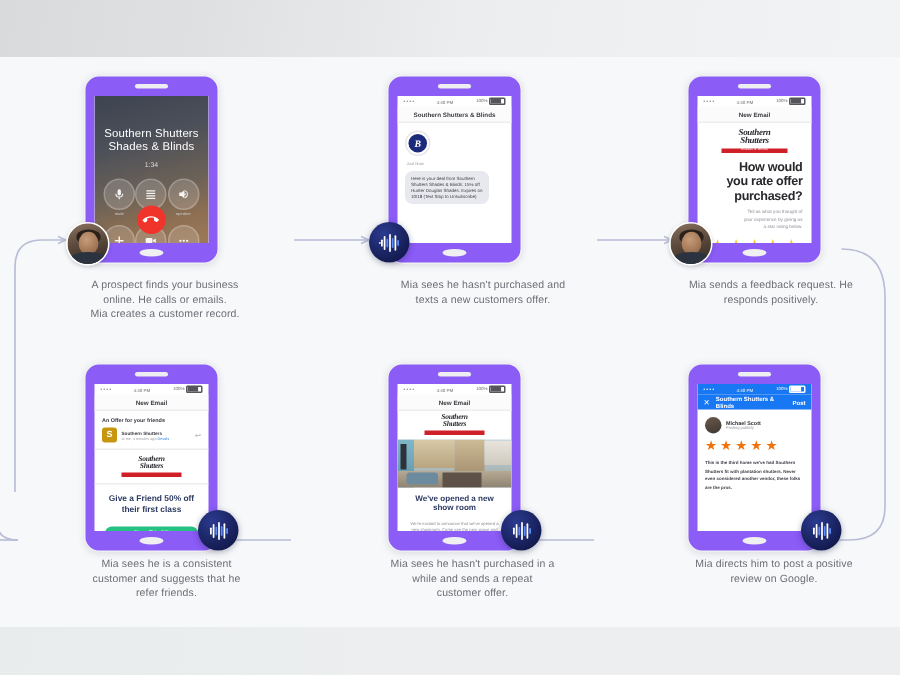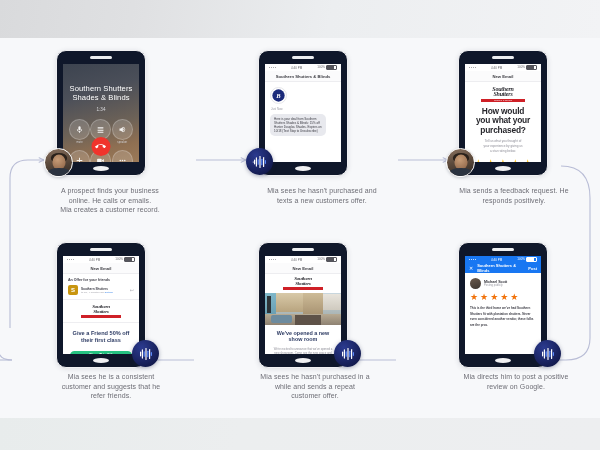--- a/index.html
+++ b/index.html
@@ -14,21 +14,21 @@
   .band-top{position:absolute;left:0;top:0;width:600px;height:38px;
     background:linear-gradient(100deg,#d9dadc 0%,#dfe0e2 22%,#eceef0 55%,#f2f3f5 100%);}
   .band-main{position:absolute;left:0;top:38px;width:600px;height:380px;background:#f7f8fa;}
   .band-bot{position:absolute;left:0;top:418px;width:600px;height:32px;
     background:linear-gradient(100deg,#e8ecec 0%,#eceeef 40%,#edeef0 100%);}
 
   
   #flow{position:absolute;left:0;top:38px;width:600px;height:380px;}
 
   
-  .phone{position:absolute;background:#0f172a;border-radius:10px;
+  .phone{position:absolute;background:#8b5cf6;border-radius:10px;
     box-shadow:0 1px 5px rgba(40,50,70,.13);
     border:1px solid #f0f0f2;}
   .screen{position:absolute;left:6px;right:6px;top:13px;bottom:13px;
     overflow:hidden;background:#fff;}
   .notch{position:absolute;left:50%;transform:translateX(-50%);top:5px;
     width:22px;height:3px;border-radius:2px;background:#eceef0;}
   .homebar{position:absolute;left:50%;transform:translateX(-50%);bottom:4px;
     width:16px;height:5px;border-radius:50%;background:#f0f0f2;}
 
   
@@ -73,21 +73,21 @@
   .bubble{background:#e8e9ee;border-radius:5px;padding:3px 4px;
     max-width:48px;font-size:3px;line-height:4.2px;color:#3a3a42;}
 
   
   .ss-logo{display:flex;flex-direction:column;align-items:center;}
   .ss-logo .l1{font-family:"Liberation Serif",serif;font-style:italic;
     font-weight:bold;color:#2a2a30;letter-spacing:-.2px;}
   .ss-logo .lbar{background:#cf2027;width:100%;}
 
   
-  .rate-wrap{padding:5px 6px 0 6px;text-align:center;}
+  .rate-wrap{padding:5px 6px 0 6px;text-align:right;}
   .rate-h{font-size:8.4px;line-height:9.6px;font-weight:bold;color:#27272c;
     letter-spacing:-.2px;margin-top:5px;}
   .rate-sub{font-size:3.1px;line-height:4.6px;color:#8e8e98;margin-top:4px;}
   .stars{display:flex;justify-content:center;gap:1.5px;margin-top:5px;}
   .star{font-size:12px;line-height:12px;color:#ffc72c;}
 
   
   .mail-sub{font-size:3.6px;font-weight:bold;color:#3a3a44;padding:4px 5px 3px;}
   .mail-from{display:flex;align-items:center;gap:3px;padding:0 5px 4px;
     border-bottom:.5px solid #eeeef1;}
@@ -351,21 +351,21 @@
       <div class="rate-wrap">
         <div class="ss-logo" style="width:44px;margin:0 auto;">
           <div class="l1" style="font-size:6px;line-height:5px;">Southern</div>
           <div class="l1" style="font-size:6px;line-height:5.6px;">Shutters</div>
           <div class="lbar" style="height:3px;margin-top:1px;display:flex;align-items:center;justify-content:center;">
             <span style="font-size:2.1px;color:#fff;letter-spacing:.2px;">Shades &amp; Blinds</span>
           </div>
         </div>
         <div class="rate-h">
           <div>How would</div>
-          <div>you what your</div>
+          <div>you rate offer</div>
           <div>purchased?</div>
         </div>
         <div class="rate-sub">
           <div>Tell us what you thought of</div>
           <div>your experience by giving us</div>
           <div>a star rating below.</div>
         </div>
         <div class="stars">
           <span class="star">★</span>
           <span class="star">★</span>

